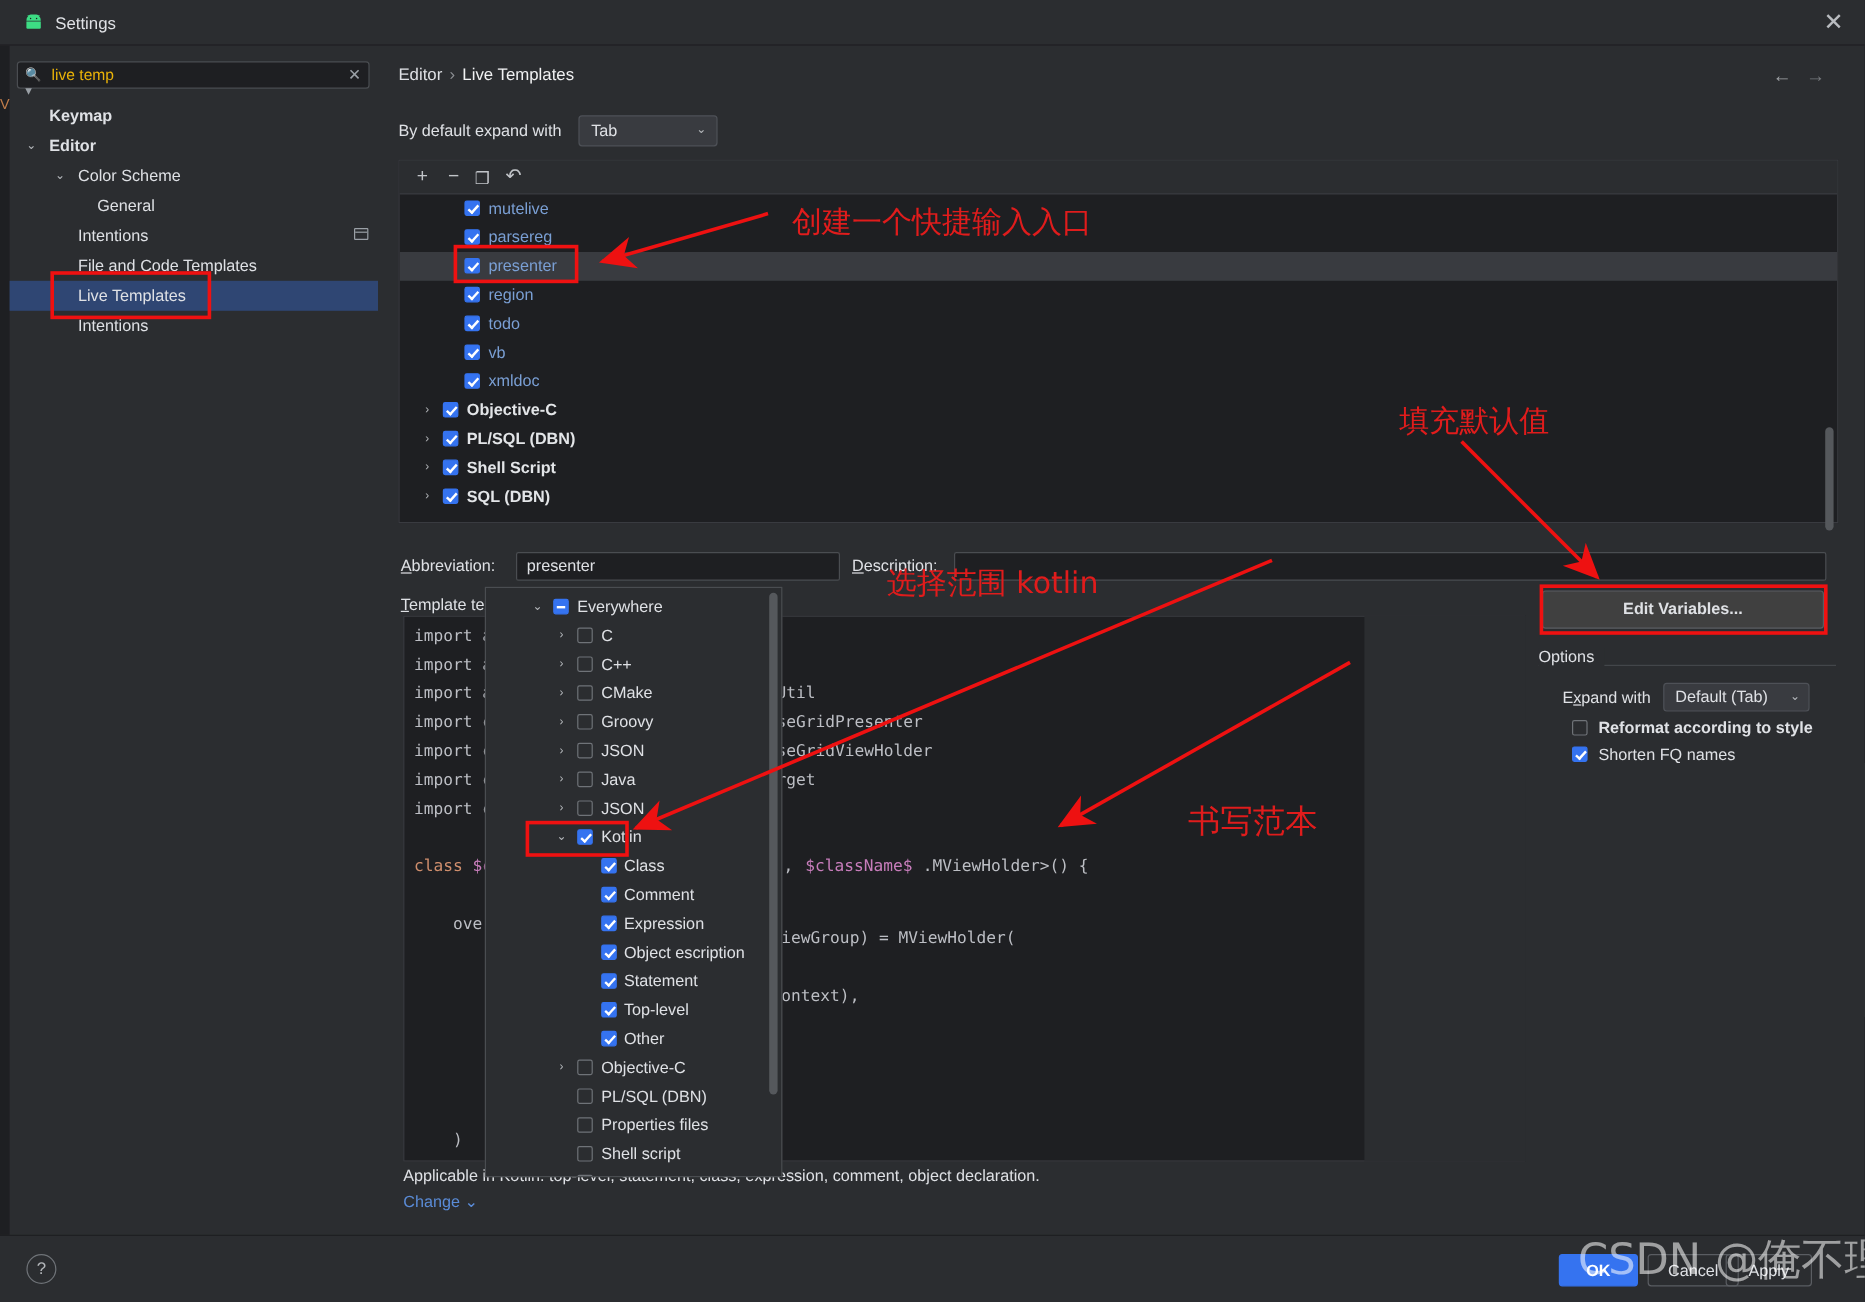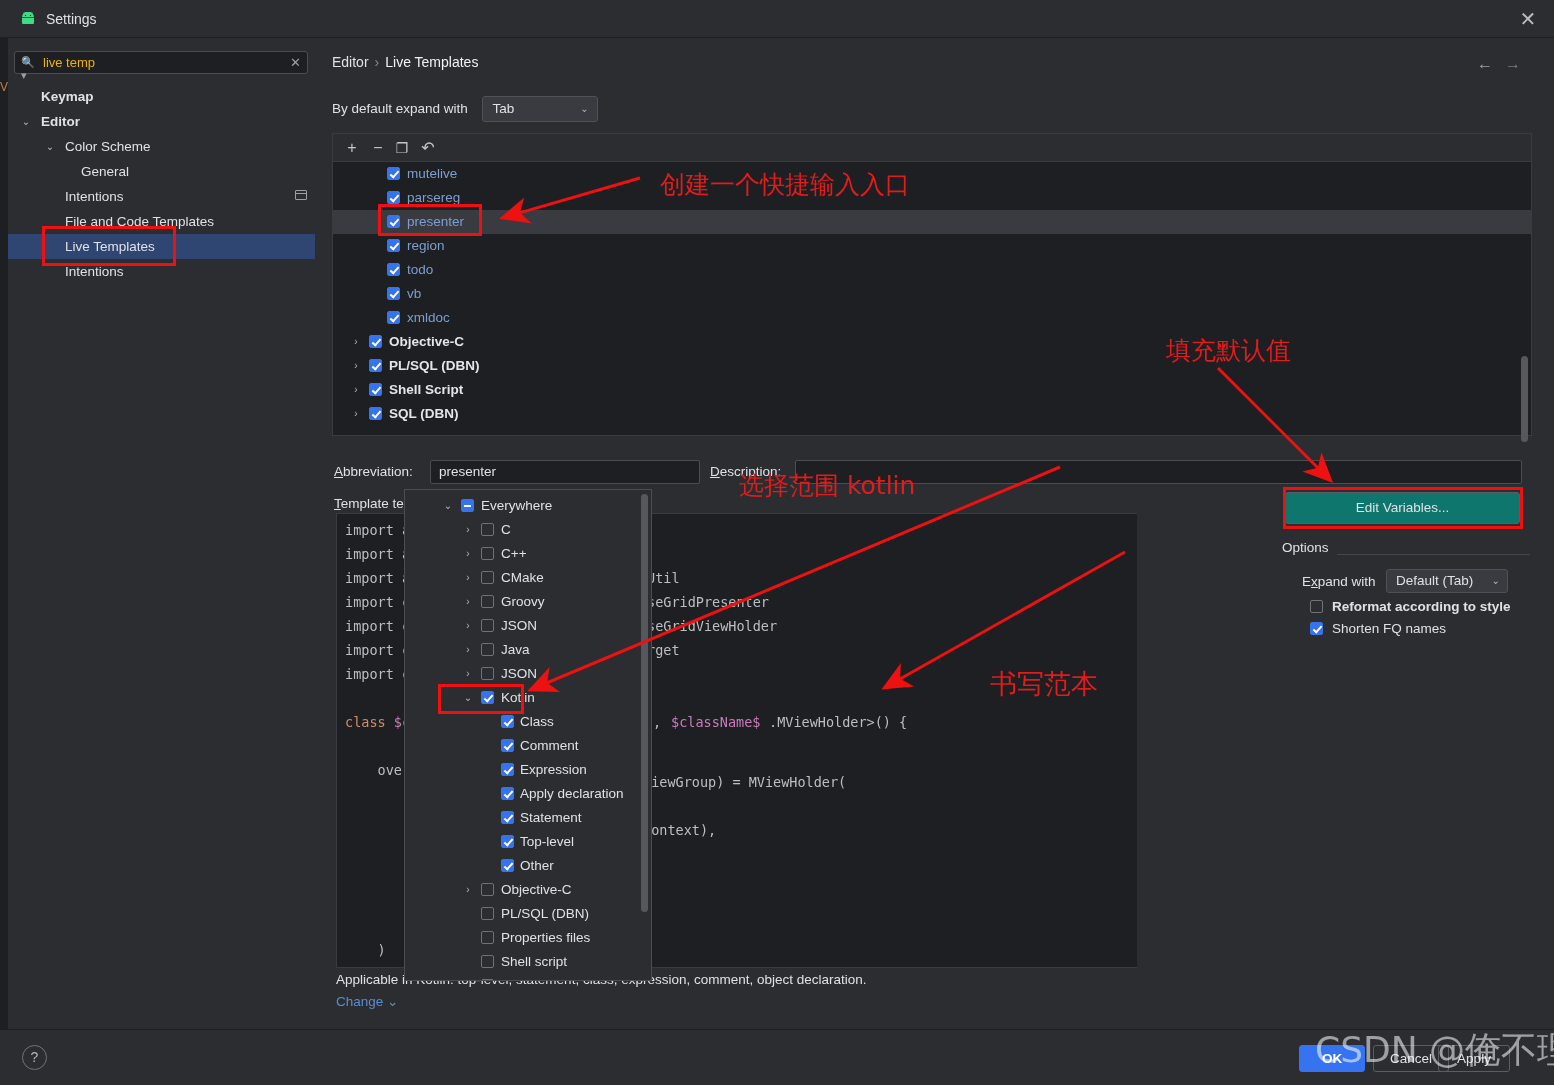--- a/index.html
+++ b/index.html
@@ -218,23 +218,24 @@
   }
   .pop-row .txt { position: absolute; top: 0; }
   .pop-scroll-thumb {
     position: absolute; right: 3px; top: 4px; width: 7px; height: 418px;
     background: #55585c; border-radius: 4px;
   }
 
   
   .edit-vars-btn {
     position: absolute; left: 1285px; top: 492px; width: 235px; height: 32px;
-    background: #0f766e; border: 1px solid #5a5d62; border-radius: 3px;
+    background: #404040; border: 1px solid #5a5d62; border-radius: 3px;
     color: #dfe1e5; font-size: 13.5px; line-height: 30px; text-align: center;
     cursor: pointer;
+    font-weight: bold;
   }
   .options-title {
     position: absolute; left: 1282px; top: 540px;
     font-size: 13.5px; color: #dfe1e5; background: #2b2d30;
     padding-right: 8px; z-index: 2;
   }
   .options-rule {
     position: absolute; left: 1282px; top: 554px; width: 248px; height: 1px;
     background: #43464a;
   }
@@ -533,21 +534,21 @@
       <div class="pop-row" style="position: absolute; left: 0px; right: 0px; top: 244px;">
         <span class="cb " style="left: 96px;"></span>
         <span class="txt" style="left: 115px;">Comment</span>
       </div>
       <div class="pop-row" style="position: absolute; left: 0px; right: 0px; top: 268px;">
         <span class="cb " style="left: 96px;"></span>
         <span class="txt" style="left: 115px;">Expression</span>
       </div>
       <div class="pop-row" style="position: absolute; left: 0px; right: 0px; top: 292px;">
         <span class="cb " style="left: 96px;"></span>
-        <span class="txt" style="left: 115px;">Apply declaration</span>
+        <span class="txt" style="left: 115px;">Object escription</span>
       </div>
       <div class="pop-row" style="position: absolute; left: 0px; right: 0px; top: 316px;">
         <span class="cb " style="left: 96px;"></span>
         <span class="txt" style="left: 115px;">Statement</span>
       </div>
       <div class="pop-row" style="position: absolute; left: 0px; right: 0px; top: 340px;">
         <span class="cb " style="left: 96px;"></span>
         <span class="txt" style="left: 115px;">Top-level</span>
       </div>
       <div class="pop-row" style="position: absolute; left: 0px; right: 0px; top: 364px;">

